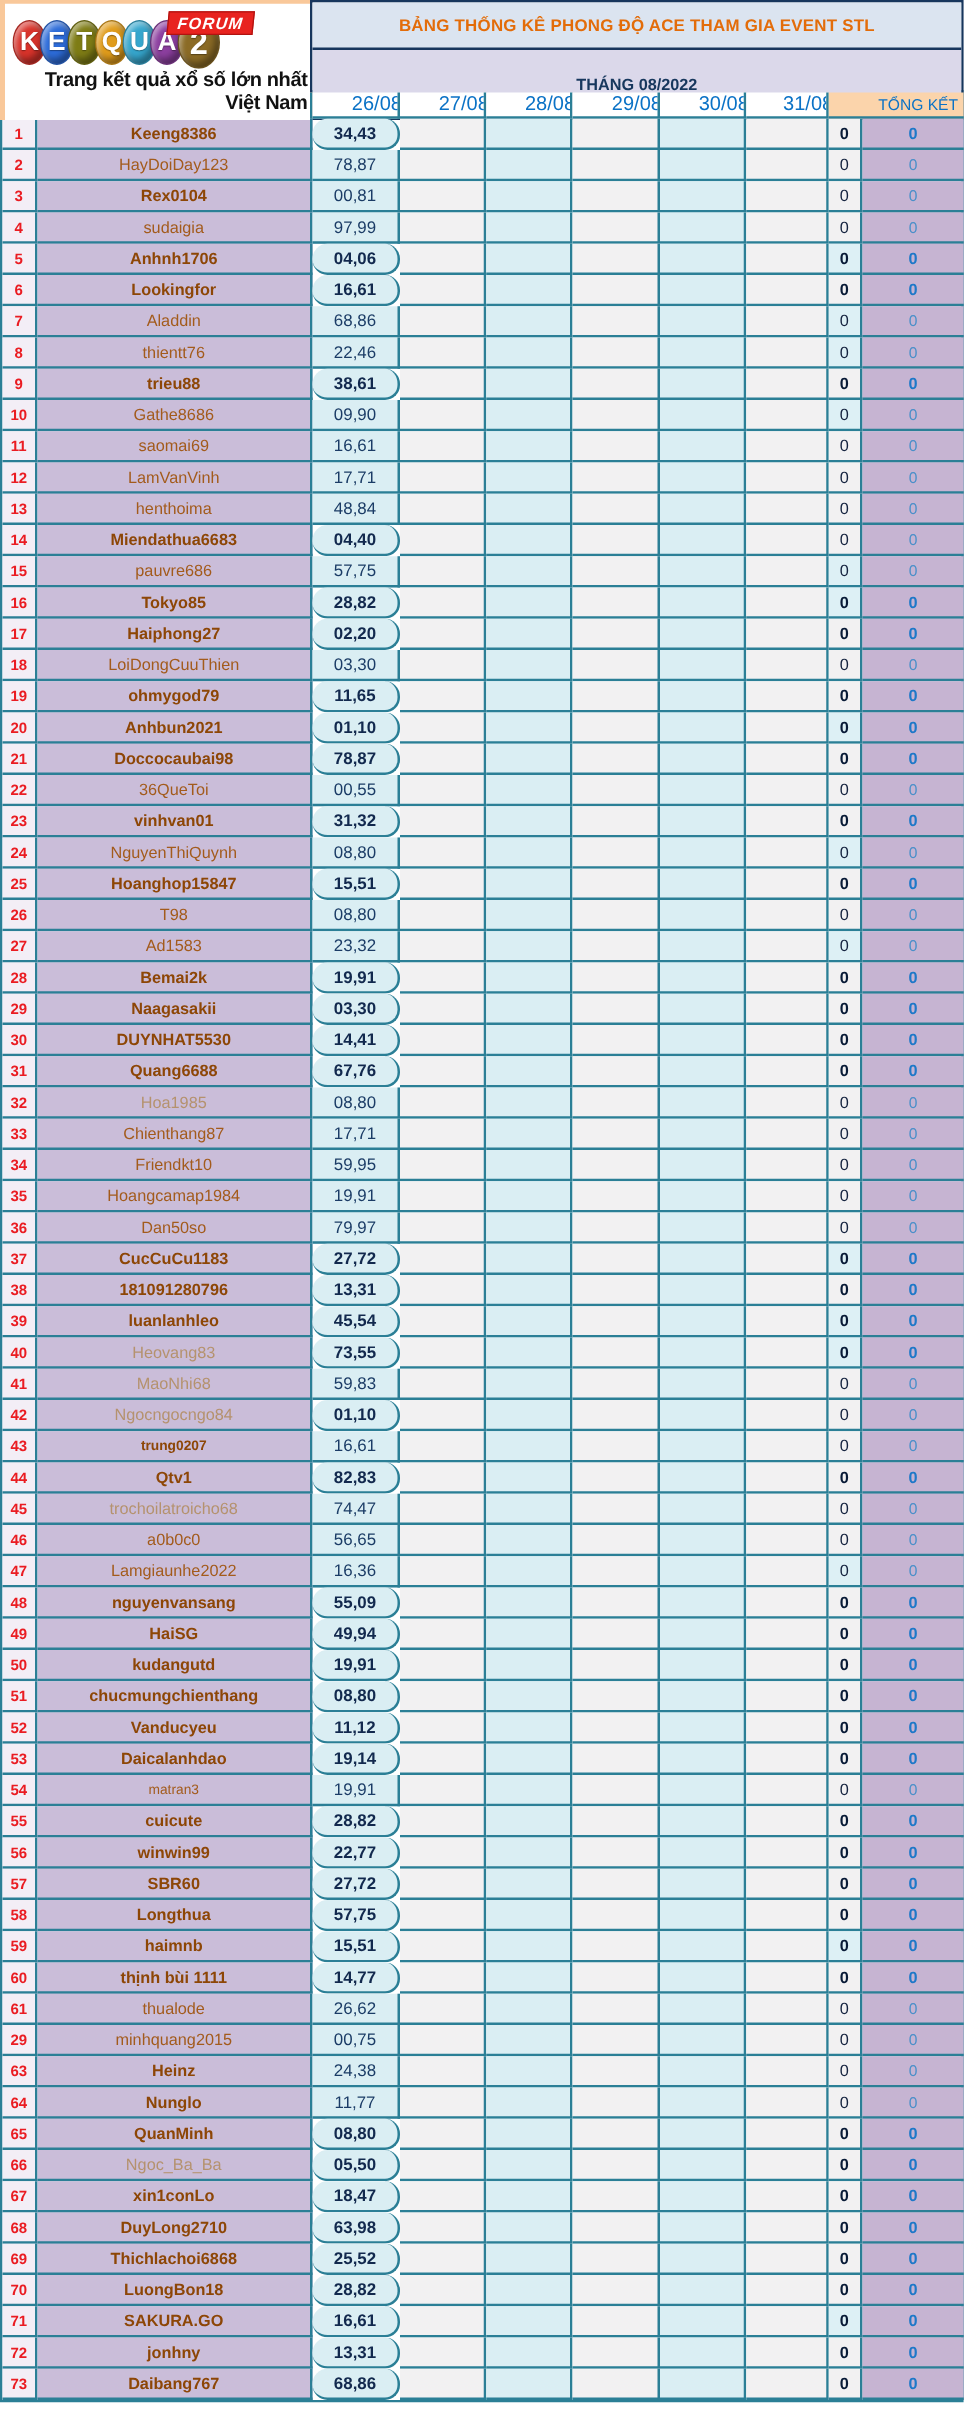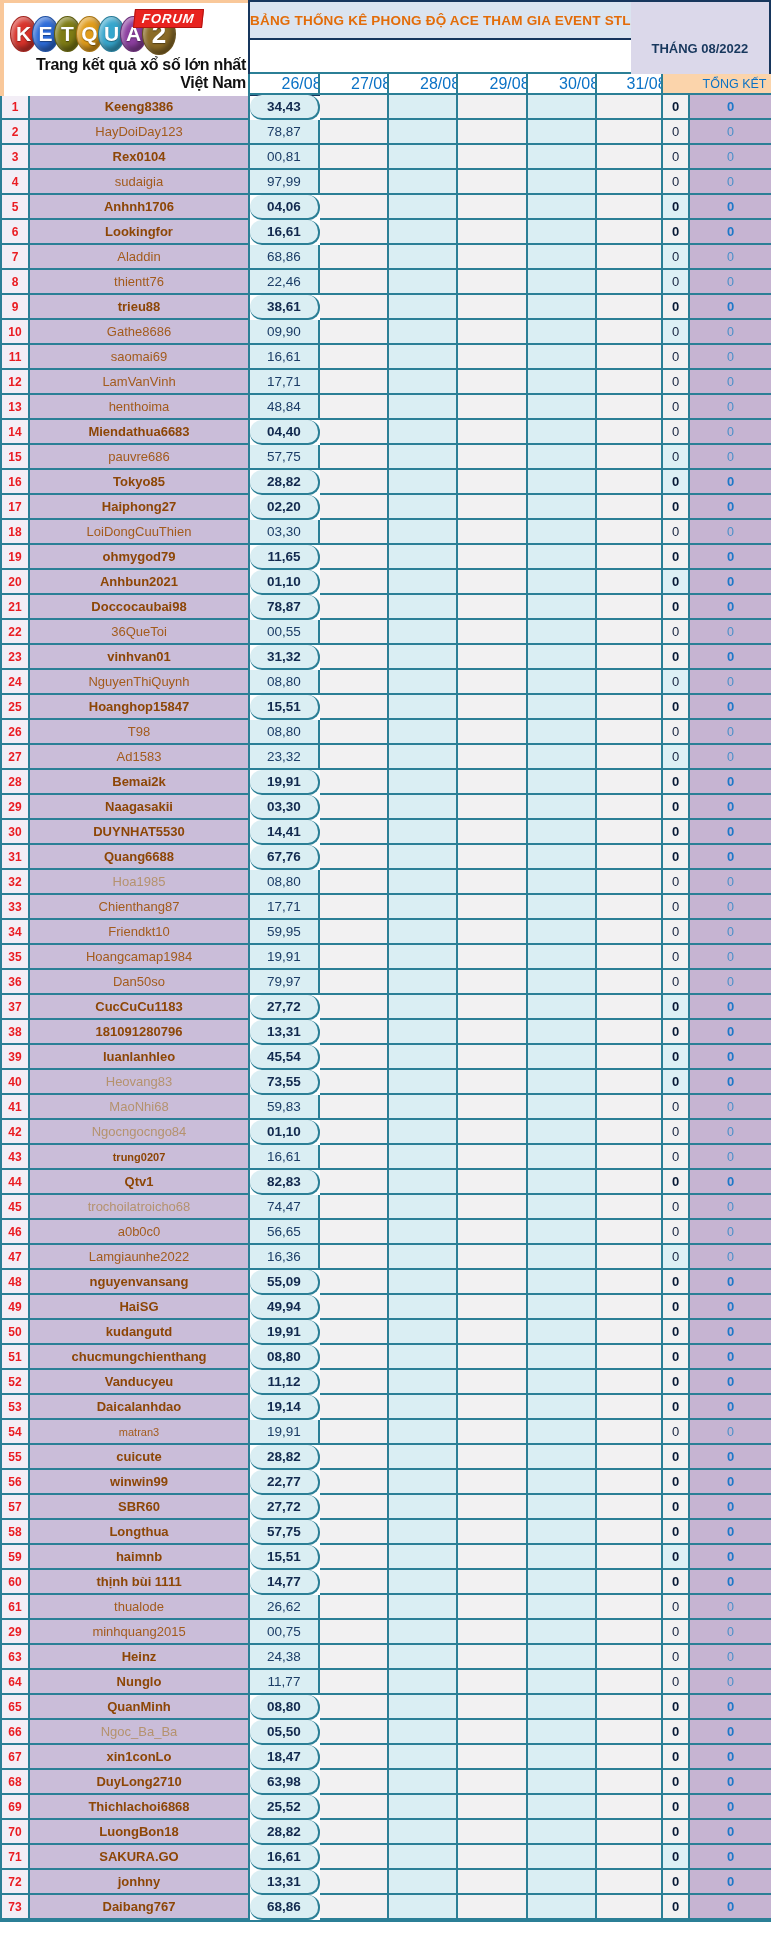--- a/index.html
+++ b/index.html
@@ -16,21 +16,21 @@
     margin-right:-5px;vertical-align:middle;
     box-shadow:inset -3px -4px 5px rgba(0,0,0,.38), inset 2px 3px 4px rgba(255,255,255,.45);
     border:1px solid rgba(0,0,0,.25);text-shadow:0 1px 1px rgba(0,0,0,.4);}
   .balloon.big{width:32px;height:40px;font-size:26px;}
   .forum-badge{position:absolute;left:130px;top:6px;background:#e8231f;color:#fff;
     font-style:italic;font-weight:700;font-size:13px;padding:1px 7px;letter-spacing:1px;
     transform:skewX(-6deg);border:1px solid #b01310;}
   .tagline{position:absolute;left:2px;bottom:4px;width:240px;text-align:right;
     color:#111;font-size:16px;font-weight:700;letter-spacing:-0.3px;}
   .top-right{width:523px;height:96px;box-sizing:border-box;border:2px solid #17365d;
-    display:flex;flex-direction:row;}
+    display:flex;flex-direction:column;}
   .title-band{height:36px;background:#dbe4f0;border-bottom:2px solid #17365d;
     display:flex;align-items:center;justify-content:center;
     color:#e36c09;font-weight:700;font-size:13.5px;letter-spacing:.2px;}
   .month-band{flex:1;background:#dbd8ea;display:flex;align-items:center;justify-content:center;
     color:#17375d;font-weight:700;font-size:13px;}
 
   
   .grid{display:grid;width:771px;box-sizing:border-box;
     grid-template-columns:28px 220px 70px 69px 69px 70px 69px 66px 27px 83px;
     grid-template-rows:21px;grid-auto-rows:25px;

